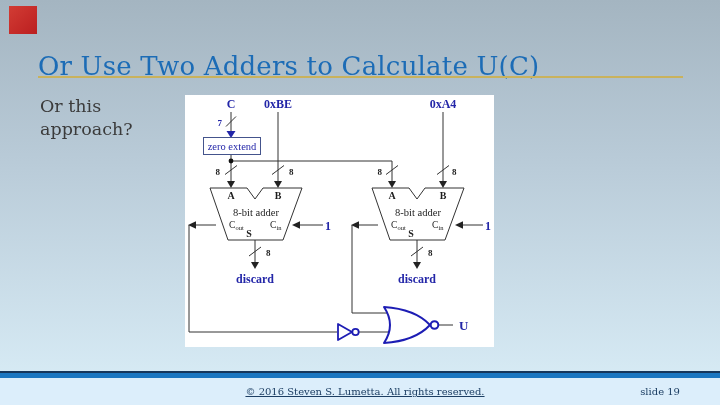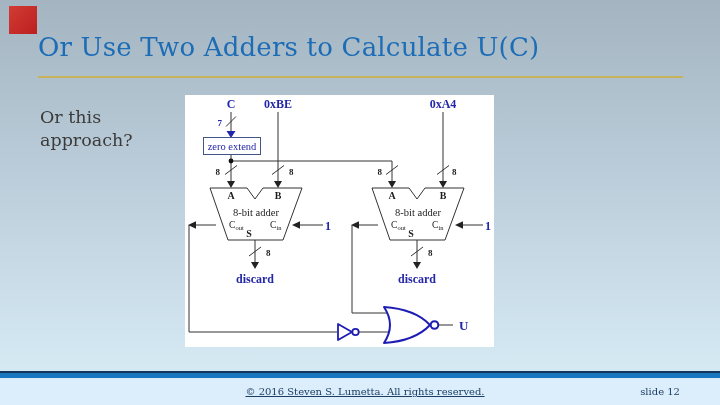--- a/index.html
+++ b/index.html
@@ -8,33 +8,33 @@
     width:720px;height:405px;
     background:linear-gradient(180deg,#a4b5c1 0%,#b9cbd8 40%,#d8ecf6 96%,#dceef8 100%);
     overflow:hidden;
     font-family:"DejaVu Serif","Liberation Serif",serif;
   }
   .accent-square{
     position:absolute;left:9px;top:6px;width:28px;height:28px;
     background:linear-gradient(135deg,#d23c34 0%,#bb1f20 100%);
   }
   .page-title{
-    position:absolute;left:38px;top:33px;width:660px;
+    position:absolute;left:38px;top:52px;width:660px;
     font-size:26px;line-height:1.15;color:#1c6cb6;
     letter-spacing:0.2px;white-space:nowrap;
   }
   .title-rule{
     position:absolute;left:38px;top:76px;width:645px;height:2px;
     background:#c9b25c;
   }
   .body-text{
     position:absolute;left:40px;top:95px;width:150px;
     color:#3b3b3b;font-size:17.5px;line-height:1.3;
   }
-  .body-text p{margin:11px 0 0 0;}
+  .body-text p{margin:0 0 0 0;}
   .body-text p + p{margin-top:47px;}
   .diagram-panel{
     position:absolute;left:185px;top:95px;width:309px;height:252px;
     background:#ffffff;
   }
   .footer{position:absolute;left:0;bottom:0;width:720px;height:34px;}
   .footer-line{position:absolute;left:0;top:0;width:720px;height:2px;background:#16365a;}
   .footer-stripe{position:absolute;left:0;top:2px;width:720px;height:5px;background:#1b76c0;}
   .footer-body{
     position:absolute;left:0;top:7px;width:720px;height:27px;background:#dceefb;
@@ -161,17 +161,17 @@
 
       <text x="274" y="234.5" font-size="13" class="t-navy">U</text>
     </svg>
   </div>
 
   <div class="footer">
     <div class="footer-line"></div>
     <div class="footer-stripe"></div>
     <div class="footer-body">
       <div class="footer-center">© 2016 Steven S. Lumetta.  All rights reserved.</div>
-      <div class="footer-right">slide 12</div>
+      <div class="footer-right">slide 19</div>
     </div>
   </div>
 
 </div>
 
 </body></html>

